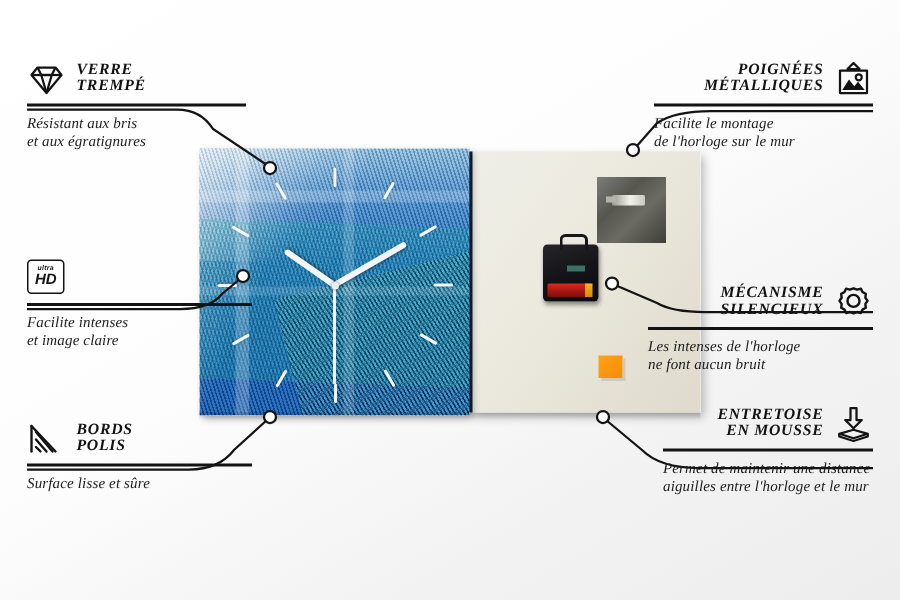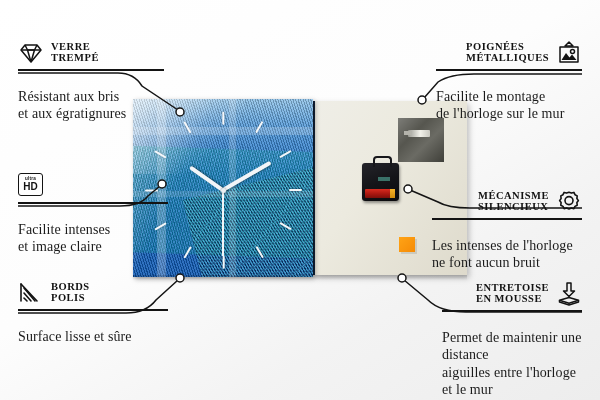--- a/index.html
+++ b/index.html
@@ -76,31 +76,31 @@
         background:rgba(90,190,170,.55);}
   #foam{position:absolute;left:85px;top:136px;width:16px;height:15px;
         background:linear-gradient(135deg,#ffa316,#f58b06);
         box-shadow:2px 2px 0 rgba(0,0,0,.10);}
   #gap{position:absolute;left:178px;top:2px;width:4px;height:174px;
         background:linear-gradient(90deg,#0b1a2b,#14233a);}
   #floor{position:absolute;left:0;top:176px;width:334px;height:5px;
         background:linear-gradient(180deg,rgba(0,0,0,.16),rgba(0,0,0,0));}
 
   
-  .callout{position:absolute;}
+  .callout{position:absolute;font-style:italic;}
   .co-head{display:flex;align-items:center;gap:7px;}
   .co-title{font-weight:700;letter-spacing:.5px;line-height:1.02;
      font-size:10.5px;color:#121212;text-transform:uppercase;}
   .rule{height:1.6px;background:#131313;margin-top:3px;}
-  .co-sub{font-size:14px;line-height:1.25;color:#1b1b1b;margin-top:17px;letter-spacing:.1px;}
+  .co-sub{font-size:10px;line-height:1.25;color:#1b1b1b;margin-top:6px;letter-spacing:.1px;}
   .left .co-head{justify-content:flex-start;}
   .left .co-title{text-align:left;}
   .left .co-sub{text-align:left;}
   .right .co-head{justify-content:flex-end;flex-direction:row;}
-  .right .co-title{text-align:left;}
+  .right .co-title{text-align:right;}
   .right .co-sub{}
   .ico{width:26px;height:26px;flex:0 0 26px;display:block;}
   .hdbox{width:25px;height:23px;border:1.6px solid #131313;border-radius:3px;
      display:flex;flex-direction:column;align-items:center;justify-content:center;box-sizing:border-box;}
   .hdbox .u{font-size:4.6px;font-weight:700;line-height:1;letter-spacing:.2px;color:#131313;
      font-family:"Liberation Sans",sans-serif;}
   .hdbox .h{font-size:10px;font-weight:700;line-height:1;color:#131313;
      font-family:"Liberation Sans",sans-serif;}
 </style>
 </head>
@@ -288,21 +288,21 @@
         </svg>
       </span>
     </div>
     <div class="rule"></div>
     <div class="co-sub">
       <span>Les intenses de l'horloge</span><br>
       <span>ne font aucun bruit</span>
     </div>
   </div>
 
-  <div class="callout right" style="left:442px;top:281px;width:140px;">
+  <div class="callout right" style="left:442px;top:270px;width:140px;">
     <div class="co-head">
       <span class="co-title">
         <span>ENTRETOISE</span><br>
         <span>EN MOUSSE</span>
       </span>
       <span class="ico">
         <svg viewBox="0 0 26 26" width="26" height="26">
           <g fill="none" stroke="#131313" stroke-width="1.5" stroke-linejoin="round">
             <path d="M11 2 H15 V10 H18.5 L13 15.5 L7.5 10 H11 Z"></path>
             <path d="M13 16.5 L22.5 19.2 L13 22.2 L3.5 19.2 Z"></path>

